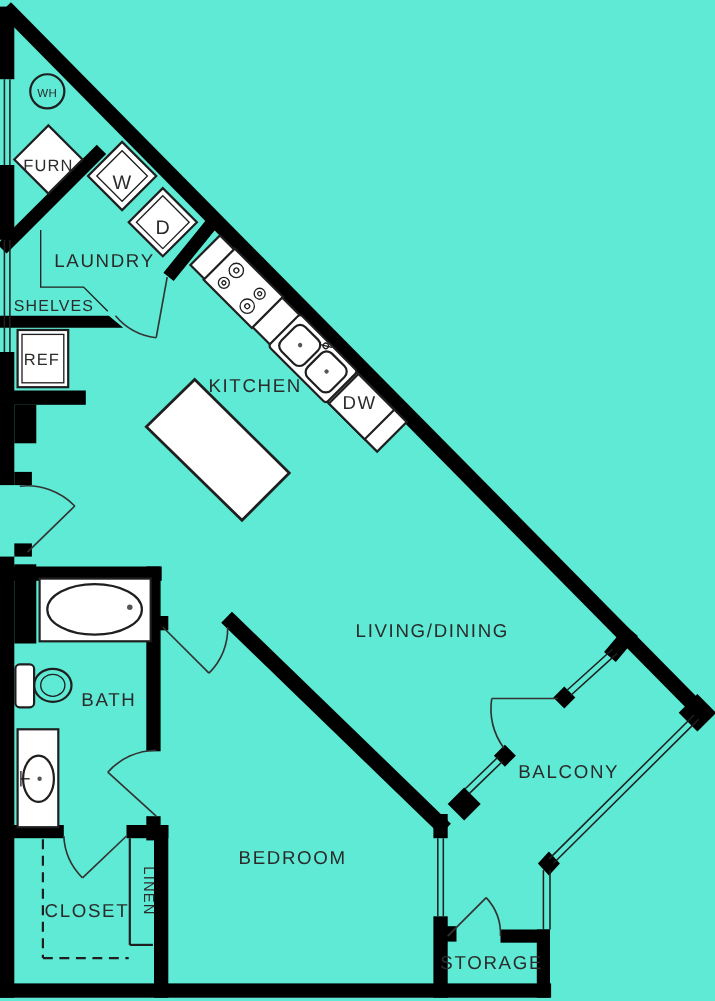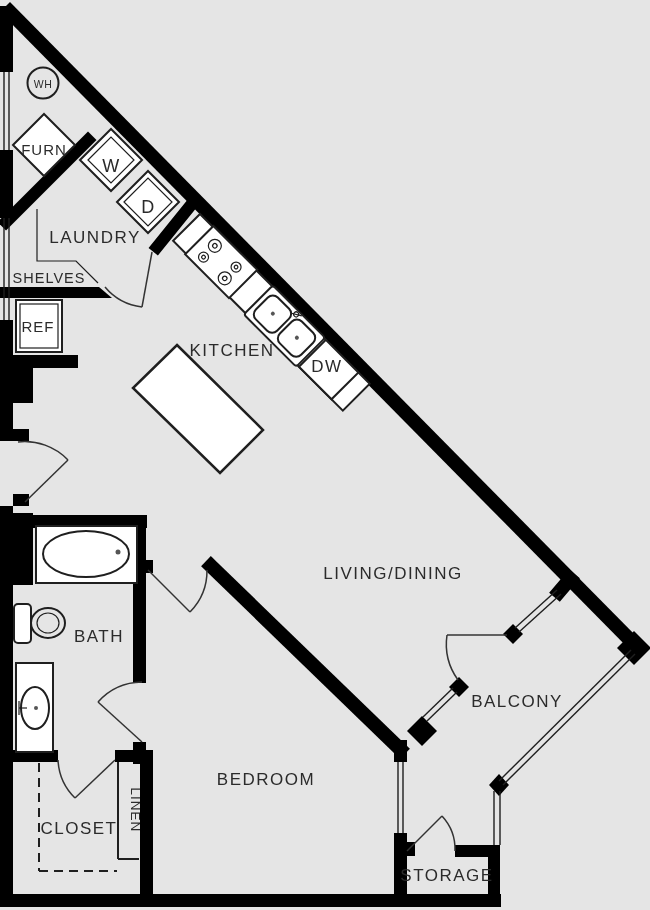--- a/index.html
+++ b/index.html
@@ -1,16 +1,16 @@
 <!DOCTYPE html>
 <html><head>
 <meta charset="utf-8">
 <style>
   html, body { margin: 0; padding: 0; background: #ffffff; }
-  .stage { width: 650px; height: 910px; position: relative; background: #e5e5e5; }
+  .stage { width: 650px; height: 910px; position: relative; background: #5eead4; }
   svg { display: block; }
   .lbl {
     font-family: "Liberation Sans", sans-serif;
     fill: #2b2b2b;
     letter-spacing: 1.5px;
     text-anchor: middle;
   }
   .lbl-room { font-size: 17px; }
   .lbl-mid  { font-size: 15px; letter-spacing: 1px; }
   .lbl-sm   { font-size: 14.5px; letter-spacing: 1px; }

